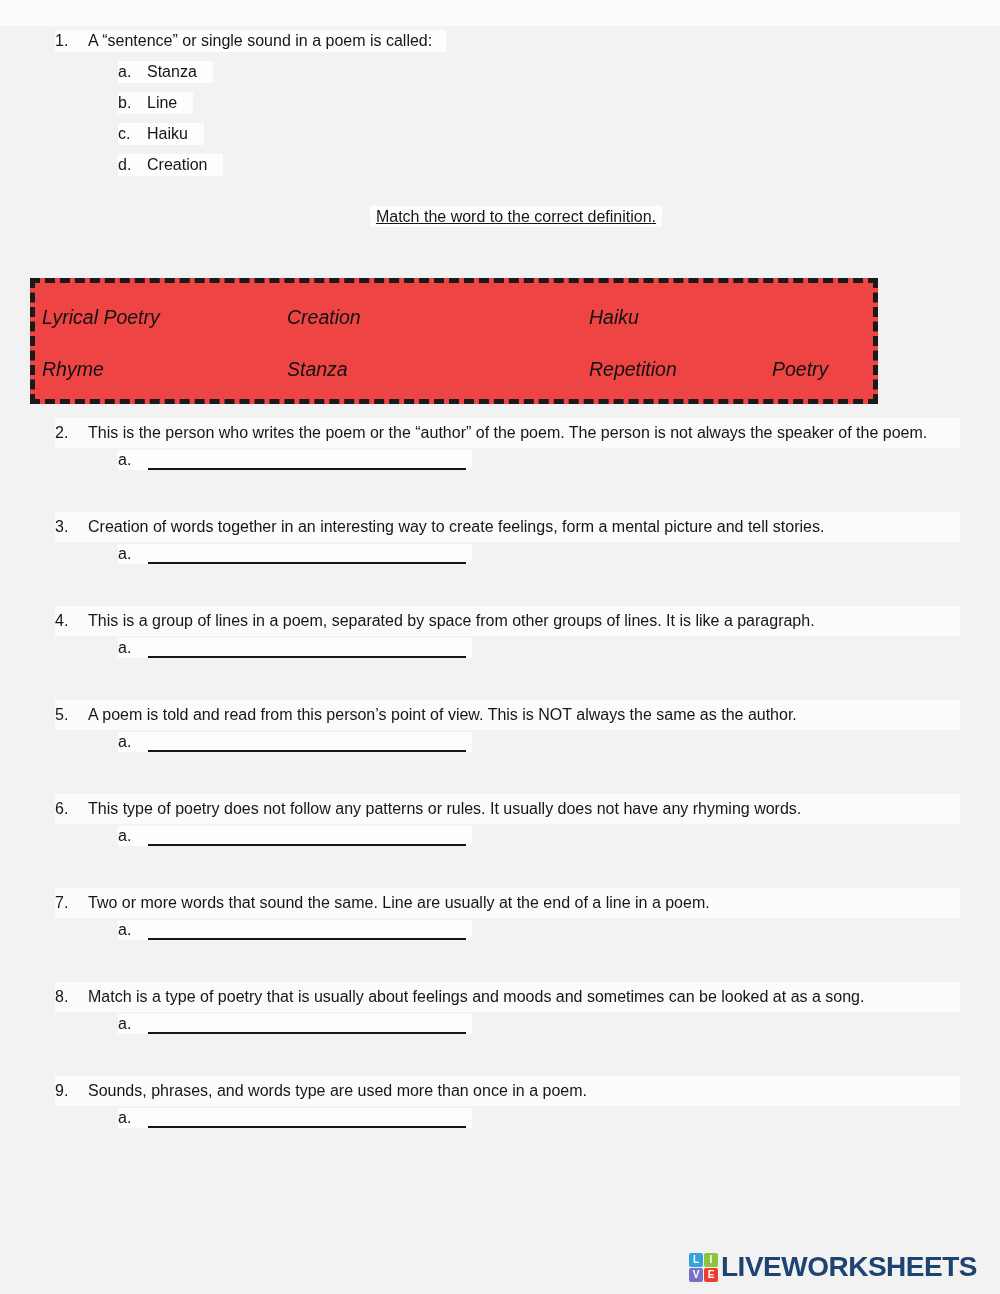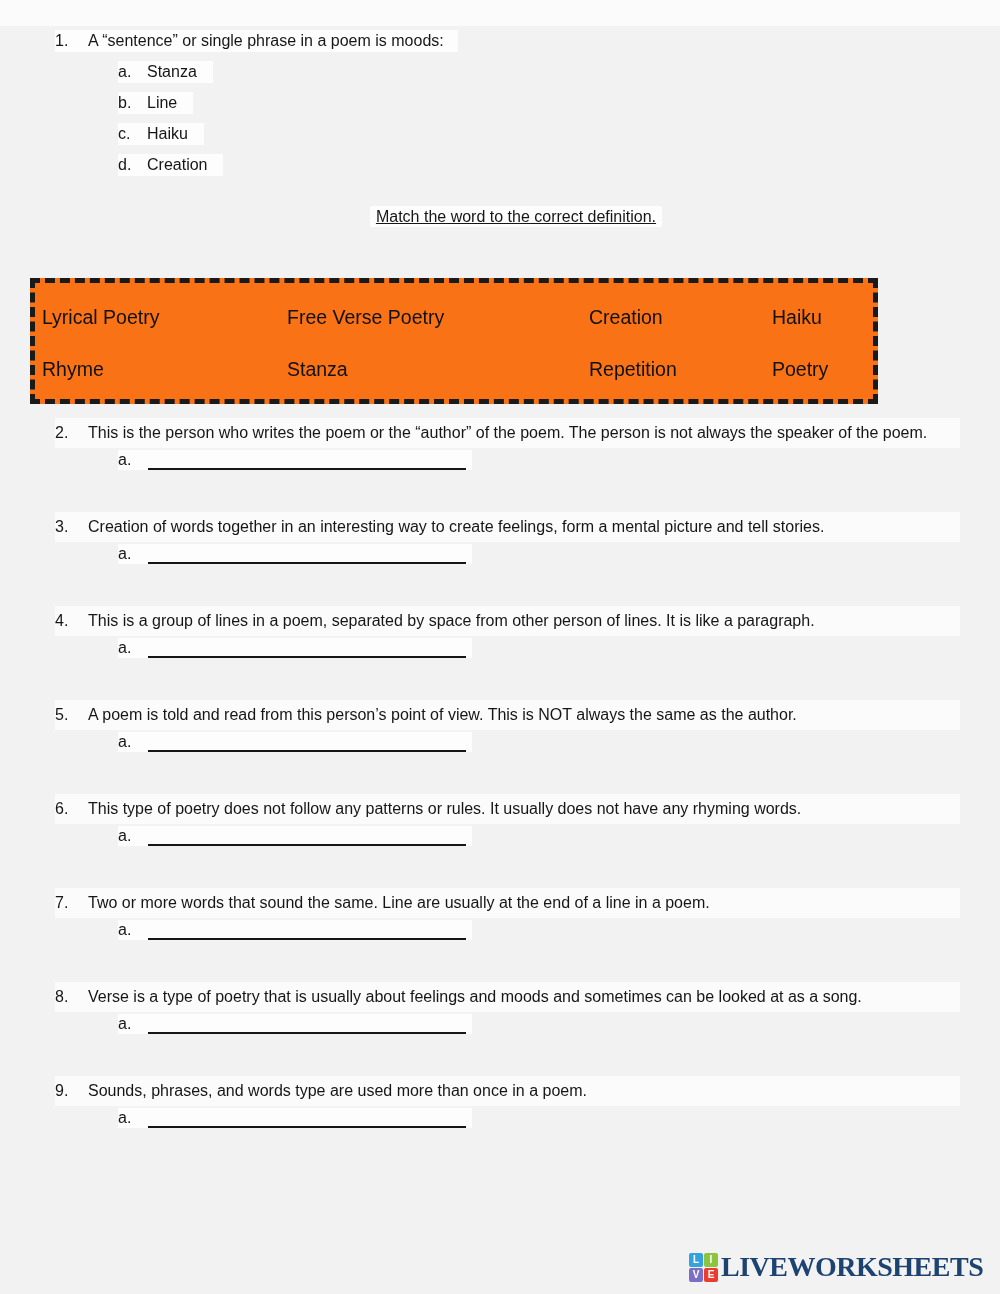--- a/index.html
+++ b/index.html
@@ -35,22 +35,23 @@
   .match-heading span {
     text-decoration: underline;
     background: #fdfdfd; padding: 2px 6px; margin-left: 32px;
   }
   
   .word-bank {
     box-sizing: border-box;
     margin: 50px 0 0 30px;
     width: 848px;
     border: 5px dashed #1a1a1a;
-    background: #f97316;
+    background: #ef4444;
     padding: 8px 0 4px 7px;
+    font-style: italic;
   }
   .wb-row {
     display: grid;
     grid-template-columns: 245px 302px 183px auto;
     font-size: 19.5px;
     height: 52px;
     align-items: center;
     color: #111;
   }
   
@@ -96,21 +97,21 @@
 </style>
 </head>
 <body>
 
 <div class="page">
   <div class="top-band"></div>
 
   <div class="q1">
     <div class="q1-main">
       <span class="num">1.</span>
-      <span class="txt">A “sentence” or single phrase in a poem is moods:</span>
+      <span class="txt">A “sentence” or single sound in a poem is called:</span>
     </div>
     <div class="opt">
       <span class="opt-letter">a.</span>
       <span>Stanza</span>
     </div>
     <div class="opt">
       <span class="opt-letter">b.</span>
       <span>Line</span>
     </div>
     <div class="opt">
@@ -123,21 +124,20 @@
     </div>
   </div>
 
   <div class="match-heading">
     <span>Match the word to the correct definition.</span>
   </div>
 
   <div class="word-bank">
     <div class="wb-row">
       <span>Lyrical Poetry</span>
-      <span>Free Verse Poetry</span>
       <span>Creation</span>
       <span>Haiku</span>
     </div>
     <div class="wb-row">
       <span>Rhyme</span>
       <span>Stanza</span>
       <span>Repetition</span>
       <span>Poetry</span>
     </div>
   </div>
@@ -162,21 +162,21 @@
       </div>
       <div class="answer-row">
         <span class="answer-letter">a.</span>
         <span class="answer-line"></span>
       </div>
     </div>
 
     <div class="qb">
       <div class="q-text">
         <span class="num">4.</span>
-        <span class="txt">This is a group of lines in a poem, separated by space from other person of lines. It is like a paragraph.</span>
+        <span class="txt">This is a group of lines in a poem, separated by space from other groups of lines. It is like a paragraph.</span>
       </div>
       <div class="answer-row">
         <span class="answer-letter">a.</span>
         <span class="answer-line"></span>
       </div>
     </div>
 
     <div class="qb">
       <div class="q-text">
         <span class="num">5.</span>
@@ -206,21 +206,21 @@
       </div>
       <div class="answer-row">
         <span class="answer-letter">a.</span>
         <span class="answer-line"></span>
       </div>
     </div>
 
     <div class="qb">
       <div class="q-text">
         <span class="num">8.</span>
-        <span class="txt">Verse is a type of poetry that is usually about feelings and moods and sometimes can be looked at as a song.</span>
+        <span class="txt">Match is a type of poetry that is usually about feelings and moods and sometimes can be looked at as a song.</span>
       </div>
       <div class="answer-row">
         <span class="answer-letter">a.</span>
         <span class="answer-line"></span>
       </div>
     </div>
 
     <div class="qb">
       <div class="q-text">
         <span class="num">9.</span>
@@ -234,15 +234,15 @@
 
   </div>
 
   <div class="footer-logo">
     <div class="logo-grid">
       <span class="tile" style="background-color: rgb(51, 163, 221);">L</span>
       <span class="tile" style="background-color: rgb(139, 197, 64);">I</span>
       <span class="tile" style="background-color: rgb(122, 111, 196);">V</span>
       <span class="tile" style="background-color: rgb(234, 61, 47);">E</span>
     </div>
-    <span class="logo-text" style="color: rgb(29, 67, 112); font-family: Liberation Serif, serif;">LIVEWORKSHEETS</span>
+    <span class="logo-text" style="color: rgb(29, 67, 112);">LIVEWORKSHEETS</span>
   </div>
 </div>
 
 </body></html>

